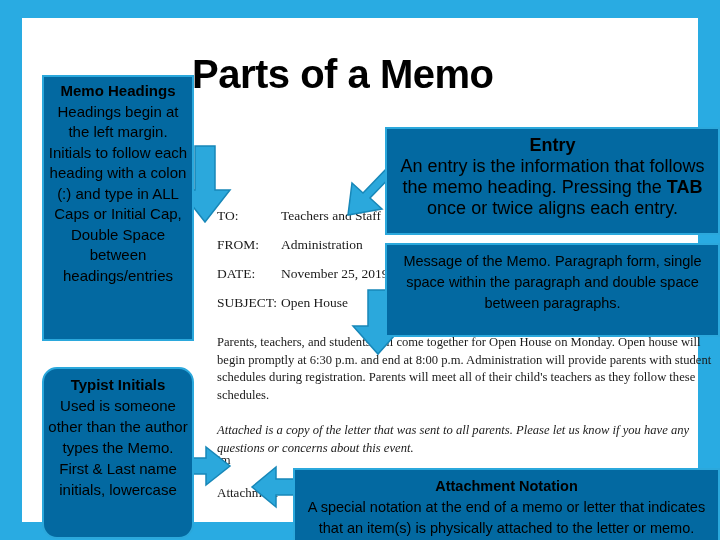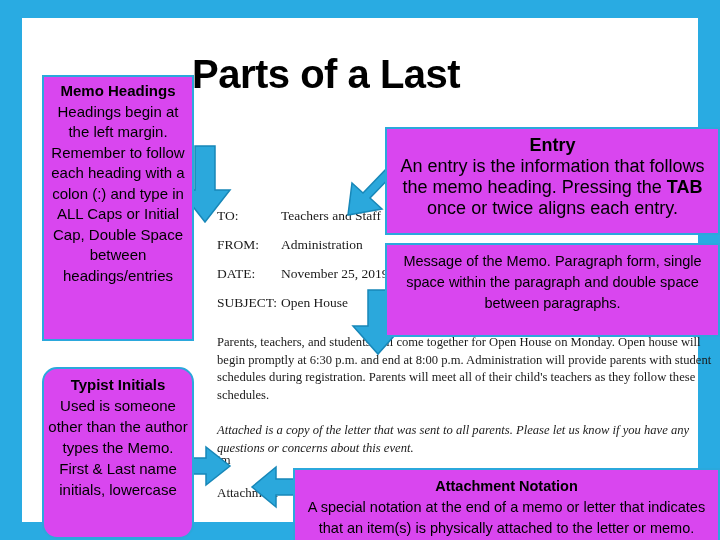--- a/index.html
+++ b/index.html
@@ -88,21 +88,21 @@
     top: 467px;
     font-family: "Liberation Serif", serif;
     font-size: 13px;
     color: #1a1a1a;
   }
 
   
   .callout {
     position: absolute;
     box-sizing: border-box;
-    background: #d946ef;
+    background: #0369a1;
     border: 2px solid #2BA8DC;
     color: #000000;
     text-align: center;
     z-index: 20;
   }
   .callout .ct {
     font-weight: bold;
     display: block;
   }
   .callout .cb {
@@ -173,21 +173,21 @@
   #arrow-down-2 { left: 328px; top: 270px; width: 56px; height: 68px; }
   #arrow-right-1 { left: 136px; top: 427px; width: 74px; height: 42px; }
   #arrow-left-1  { left: 228px; top: 446px; width: 72px; height: 46px; }
 </style>
 </head>
 <body>
 
 <div id="slide">
   <div id="inner">
 
-    <div class="title">Parts of a Last</div>
+    <div class="title">Parts of a Memo</div>
 
     <div class="memo">
       <div class="memo-row">
         <span class="memo-label">TO:</span>
         <span class="memo-value">Teachers and Staff</span>
       </div>
       <div class="memo-row">
         <span class="memo-label">FROM:</span>
         <span class="memo-value">Administration</span>
       </div>
@@ -231,21 +231,21 @@
     </div>
 
     <div class="arrow" id="arrow-left-1">
       <svg viewBox="0 0 72 46" width="72" height="46">
         <polygon points="70,15 26,15 26,3 2,23 26,43 26,31 70,31" fill="#2BA8DC" stroke="#1787B8" stroke-width="1.5"></polygon>
       </svg>
     </div>
 
     <div class="callout" id="box-headings">
       <span class="ct">Memo Headings</span>
-      <span class="cb">Headings begin at the left margin. Remember to follow each heading with a colon (:) and type in ALL Caps or Initial Cap, Double Space between headings/entries</span>
+      <span class="cb">Headings begin at the left margin. Initials to follow each heading with a colon (:) and type in ALL Caps or Initial Cap, Double Space between headings/entries</span>
     </div>
 
     <div class="callout" id="box-typist">
       <span class="ct">Typist Initials</span>
       <span class="cb">Used is someone other than the author types the Memo. First &amp; Last name initials, lowercase</span>
     </div>
 
     <div class="callout" id="box-entry">
       <span class="ct">Entry</span>
       <span class="cb"><span>An entry is the information that follows the memo heading.  Pressing the </span><b>TAB</b><span> once or twice aligns each entry.</span></span>

